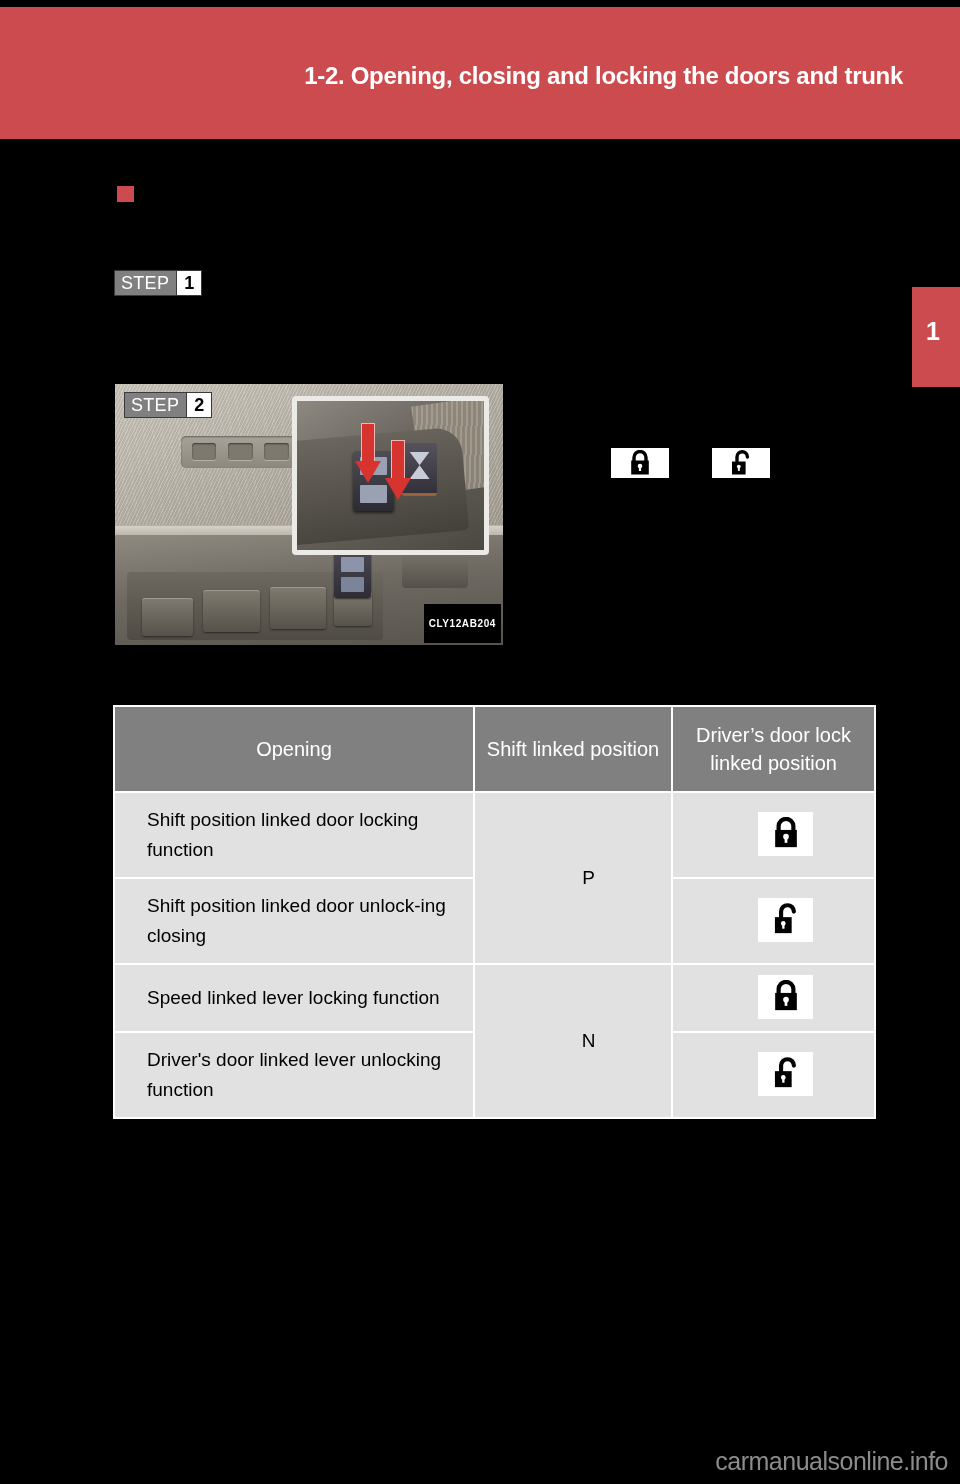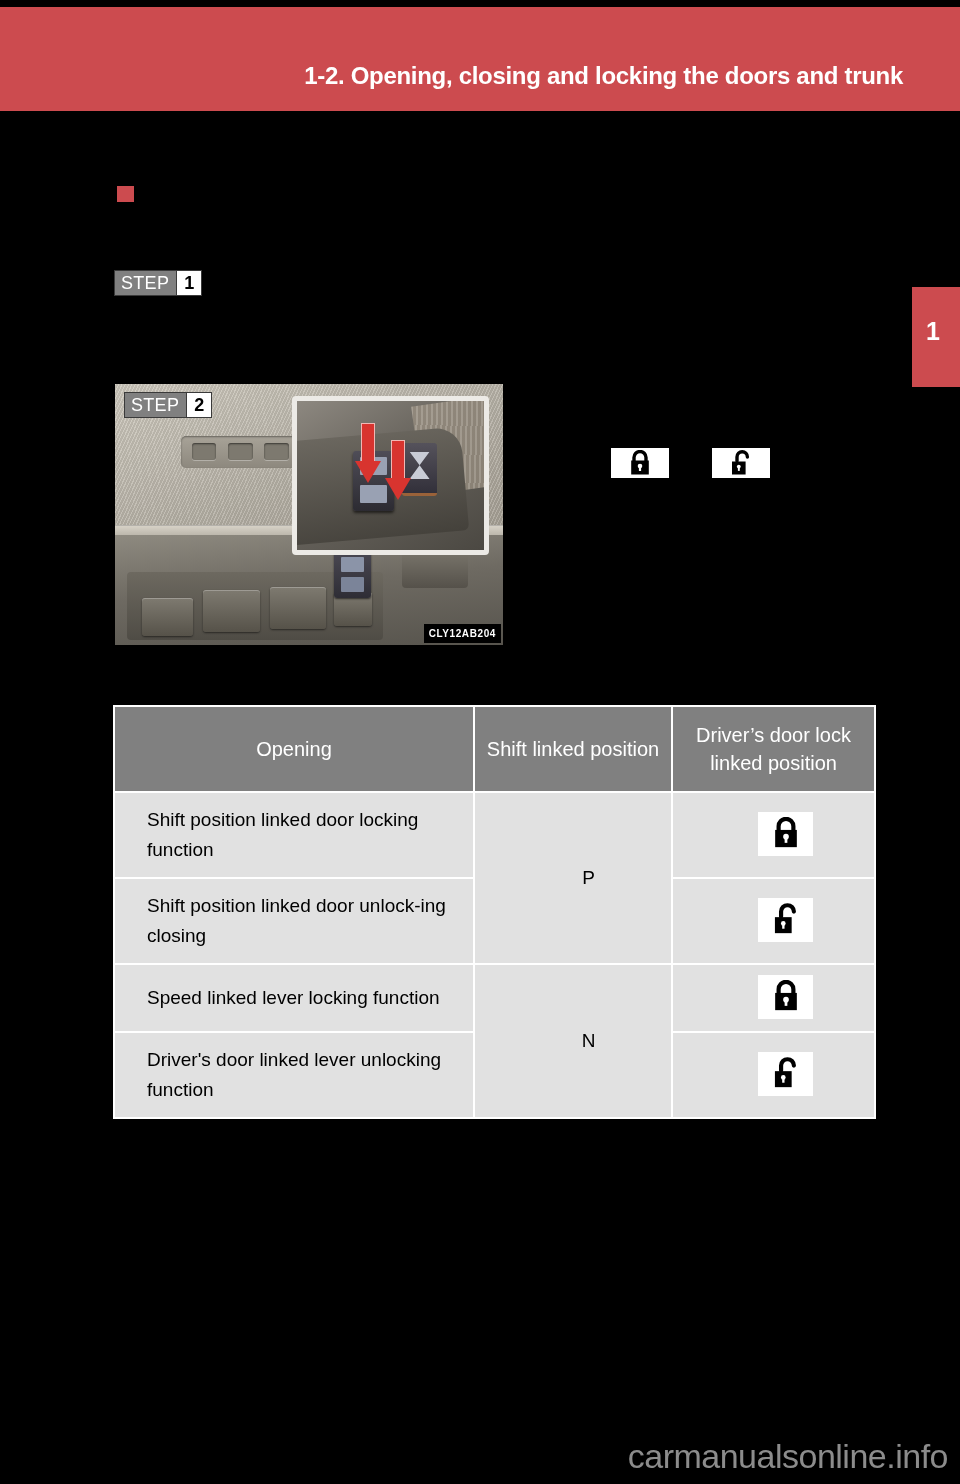--- a/index.html
+++ b/index.html
@@ -14,21 +14,21 @@
     overflow: hidden;
     font-family: "Liberation Sans", sans-serif;
   }
 
   
   #header-banner {
     position: absolute;
     left: 0;
     top: 7px;
     width: 960px;
-    height: 104px;
+    height: 132px;
     background: #cc4b4f;
   }
   #header-title {
     position: absolute;
     right: 57px;
     top: 55px;
     font-size: 24px;
     font-weight: bold;
     color: #ffffff;
     letter-spacing: -0.3px;
@@ -281,21 +281,21 @@
   #arrow-unlock { left: 47%; top: 26%; }
 
   #photo-caption {
     position: absolute;
     right: 2px; bottom: 2px;
     background: #000000;
     color: #ffffff;
     font-size: 10px;
     font-weight: bold;
     letter-spacing: 0.6px;
-    padding: 4px 5px;
+    padding: 14px 5px;
     font-family: "Liberation Sans", sans-serif;
   }
 
   
   .inline-lock-chip {
     position: absolute;
     background: #ffffff;
     width: 58px;
     height: 30px;
     display: flex;
@@ -361,21 +361,21 @@
     padding-top: 5px;
     box-sizing: border-box;
   }
 
   
   #site-watermark {
     position: absolute;
     right: 12px;
     bottom: 8px;
     color: #8c8c8c;
-    font-size: 34px;
+    font-size: 25px;
     letter-spacing: -0.5px;
     font-family: "Liberation Sans", sans-serif;
   }
 </style>
 </head>
 <body>
 
 <div id="header-banner">
   <div id="header-title">1-2. Opening, closing and locking the doors and trunk</div>
 </div>

